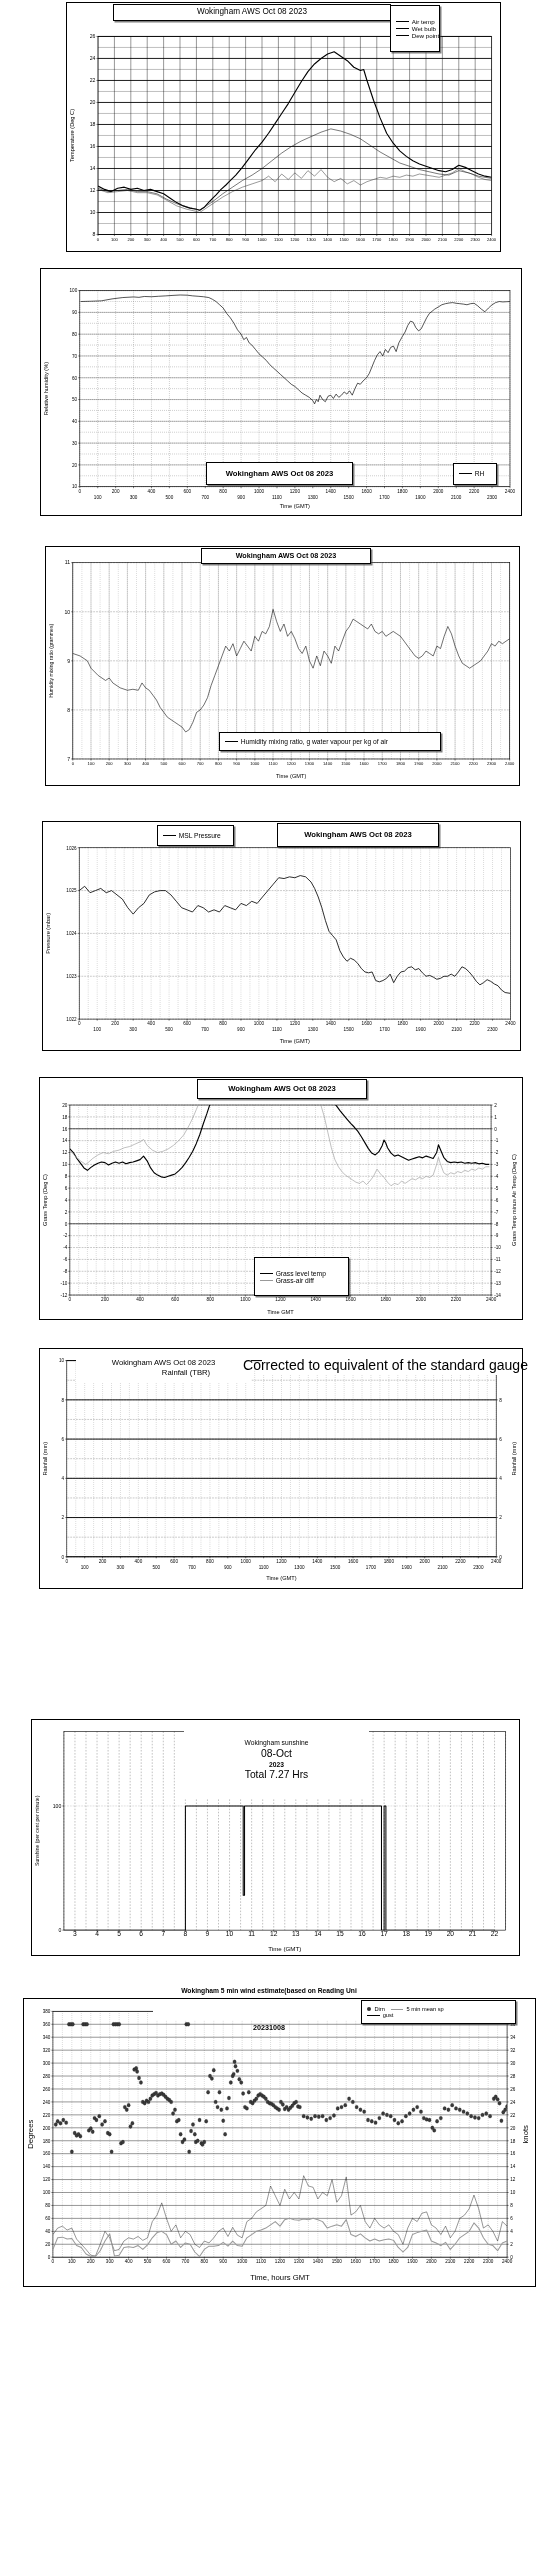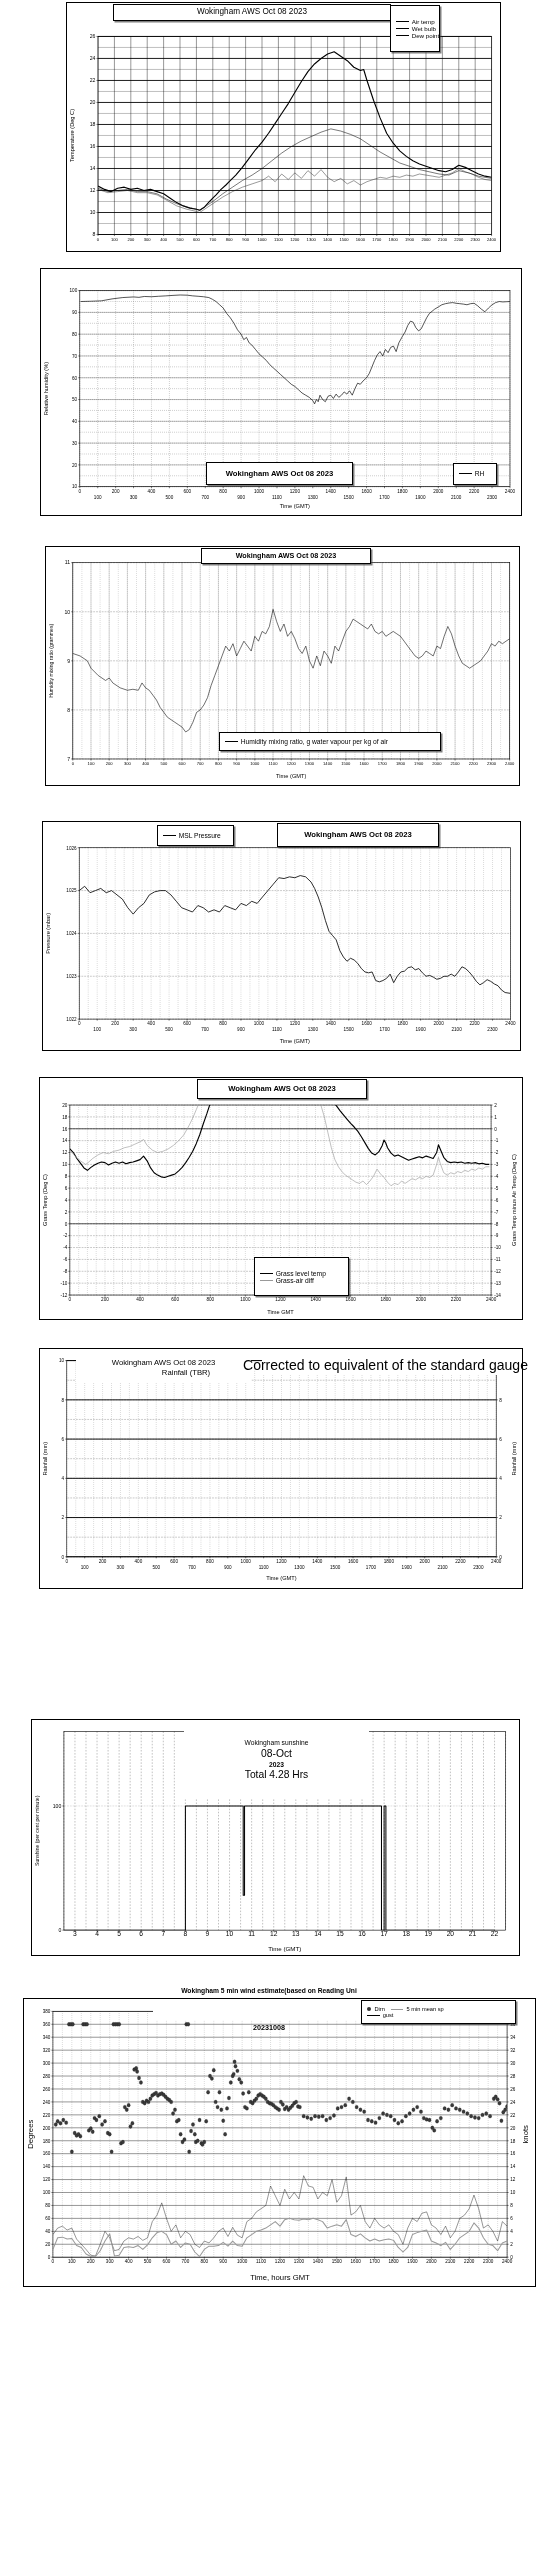--- a/index.html
+++ b/index.html
@@ -1123,21 +1123,21 @@
         <text x="14" y="215" text-anchor="middle" font-size="10" transform="rotate(-90 14 215)">Sunshine (per cent per minute)</text>
         <text x="491" y="448" text-anchor="middle" font-size="12">Time (GMT)</text>
         <g clip-path="url(#cp6)">
           <polyline points="62.0,408.0 298.0,408.0 298.0,166.8 410.3,166.8 410.3,340.4 412.9,340.4 412.9,166.8 678.9,166.8 678.9,408.0 684.0,408.0 684.0,166.8 687.5,166.8 687.5,408.0 898.5,408.0" fill="none" stroke="#000000" stroke-width="2" stroke-linejoin="round"></polyline>
         </g>
       </svg>
       <div class="obox" style="left: 152px; top: 2.1px; width: 185px; height: 77px;">
         <div class="tline" style="font-size: 6.7px;">Wokingham sunshine</div>
         <div class="tline" style="font-size: 10.3px;">08-Oct</div>
         <div class="tline" style="font-size: 6.7px; font-weight: bold;">2023</div>
-        <div class="tline" style="font-size: 10.3px;">Total 4.28 Hrs</div>
+        <div class="tline" style="font-size: 10.3px;">Total 7.27 Hrs</div>
       </div>
     </div>
     <div class="panel" style="left: 23px; top: 1998px; width: 513px; height: 289px;">
       <svg width="512" height="287" viewBox="0 0 993 558">
         <defs>
           <clipPath id="cp7">
             <rect x="55" y="24" width="883" height="478"></rect>
           </clipPath>
         </defs>
         <g>

